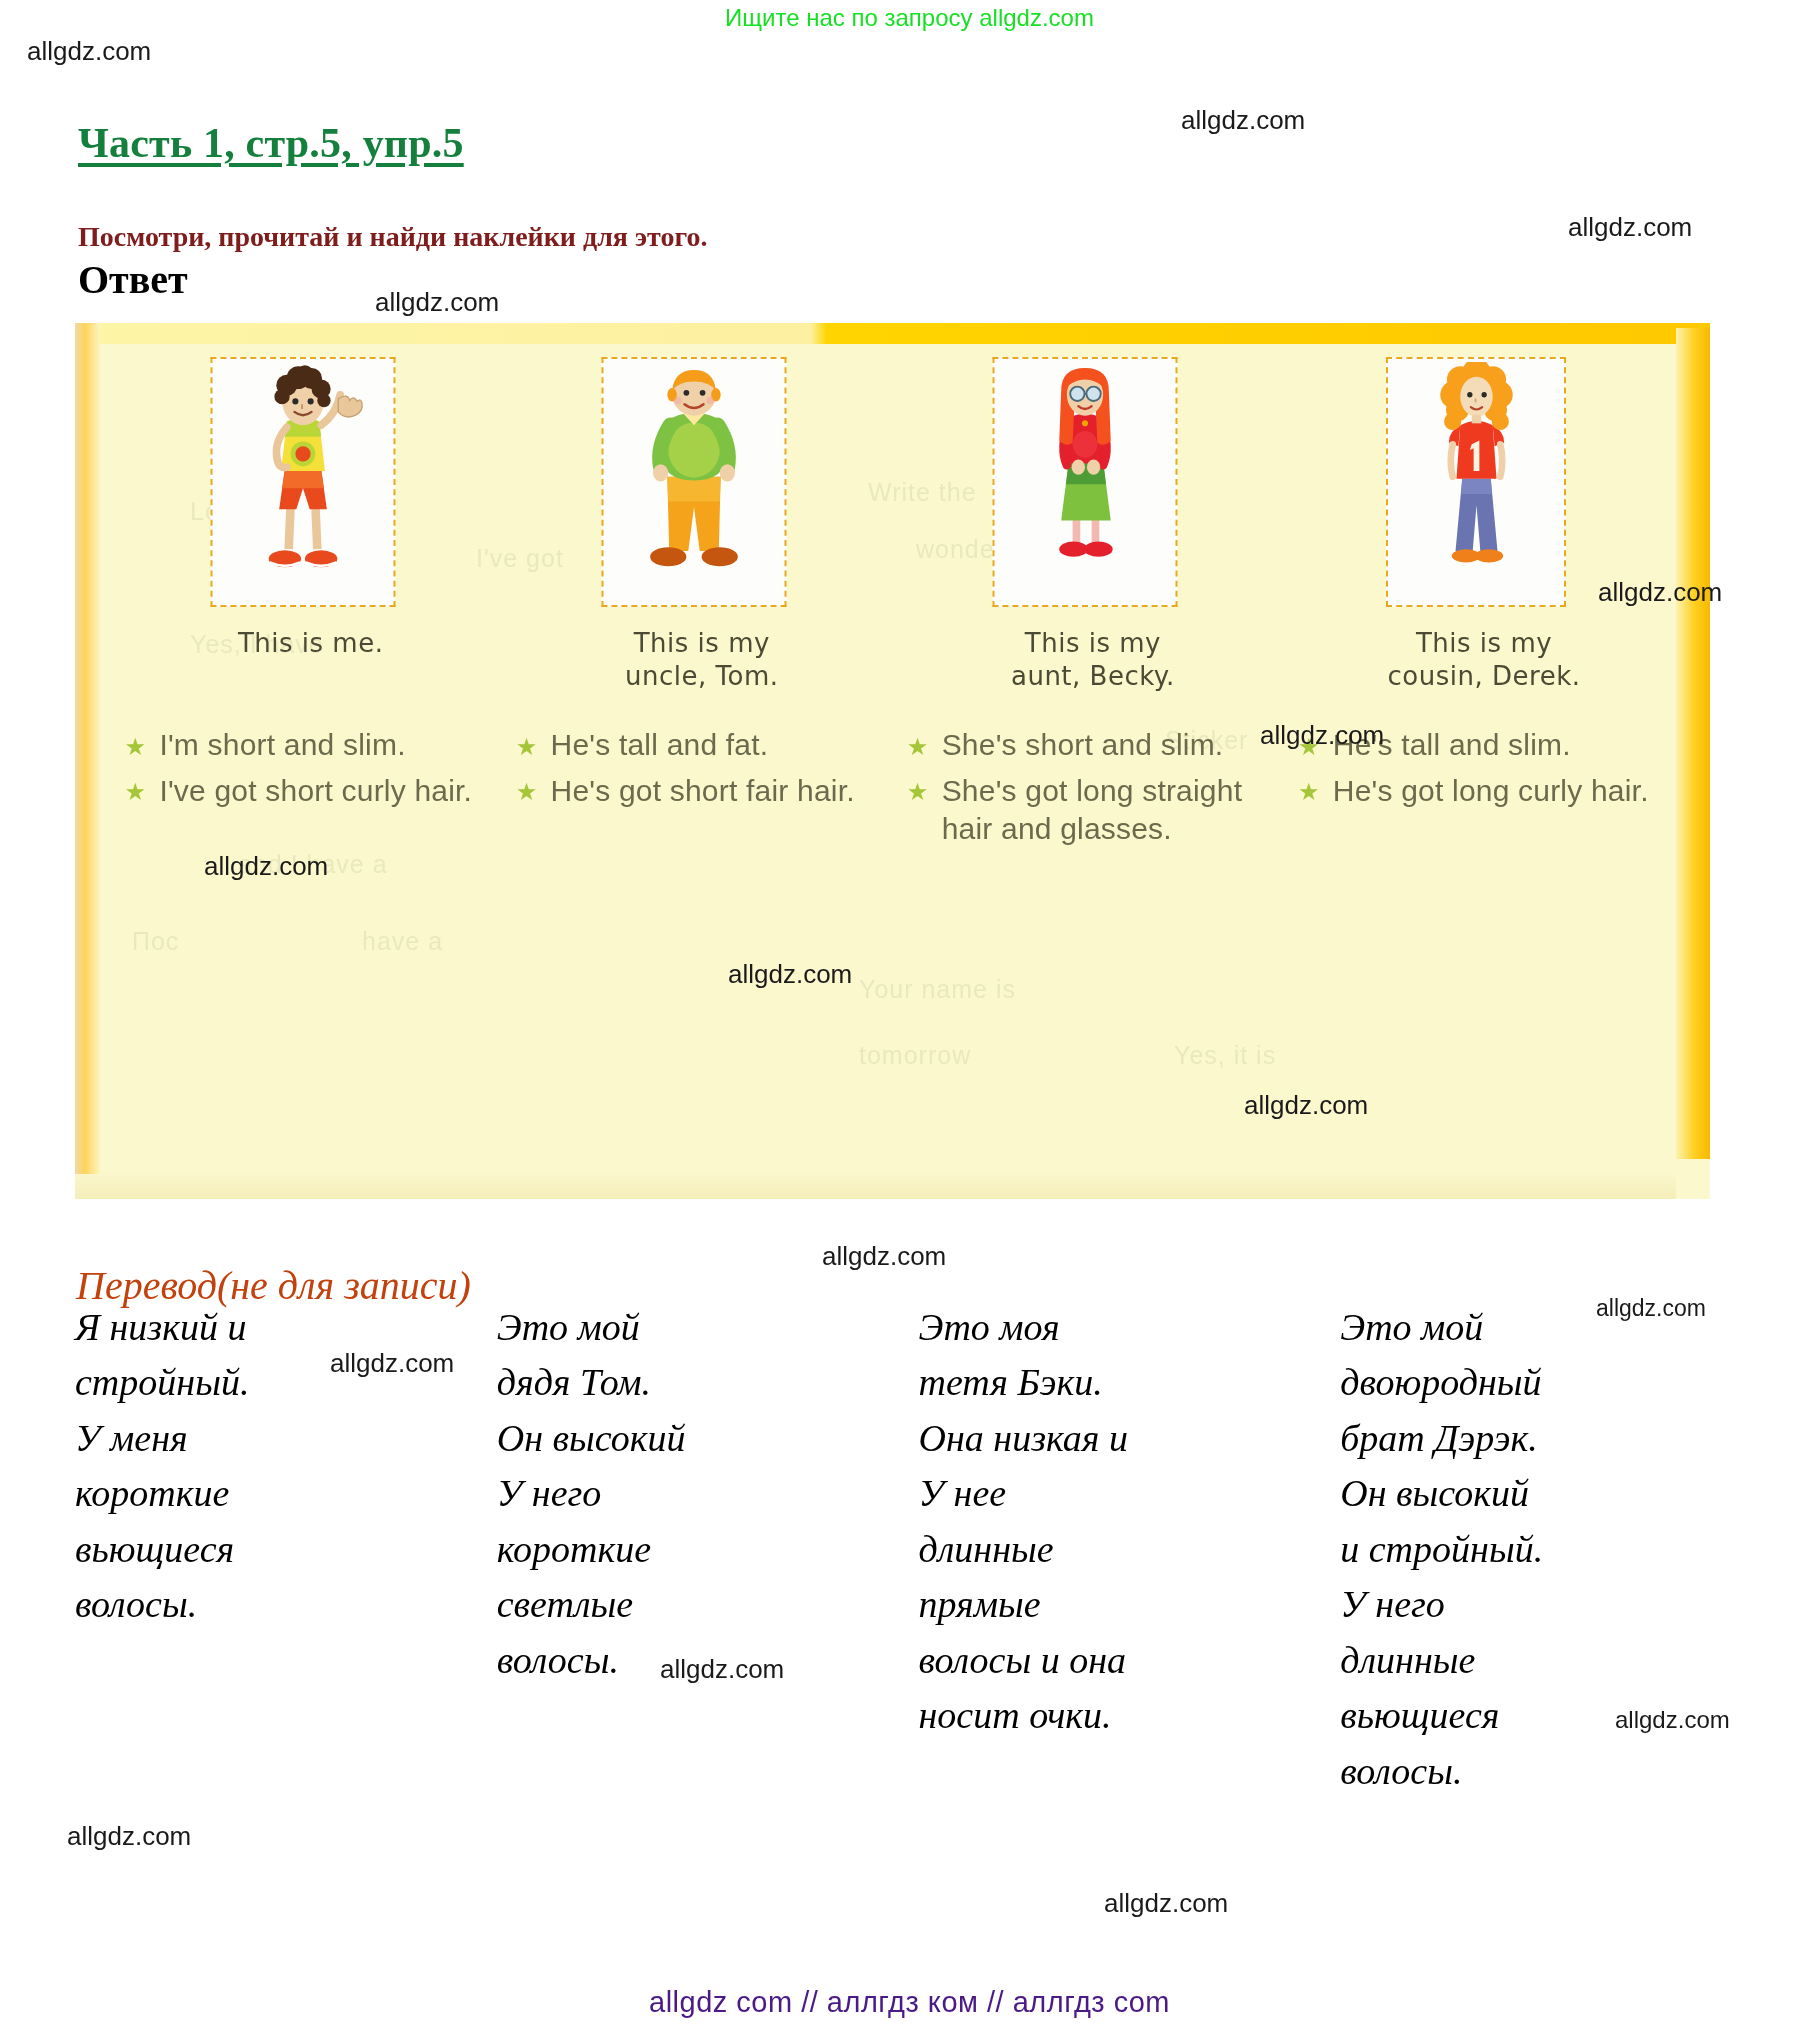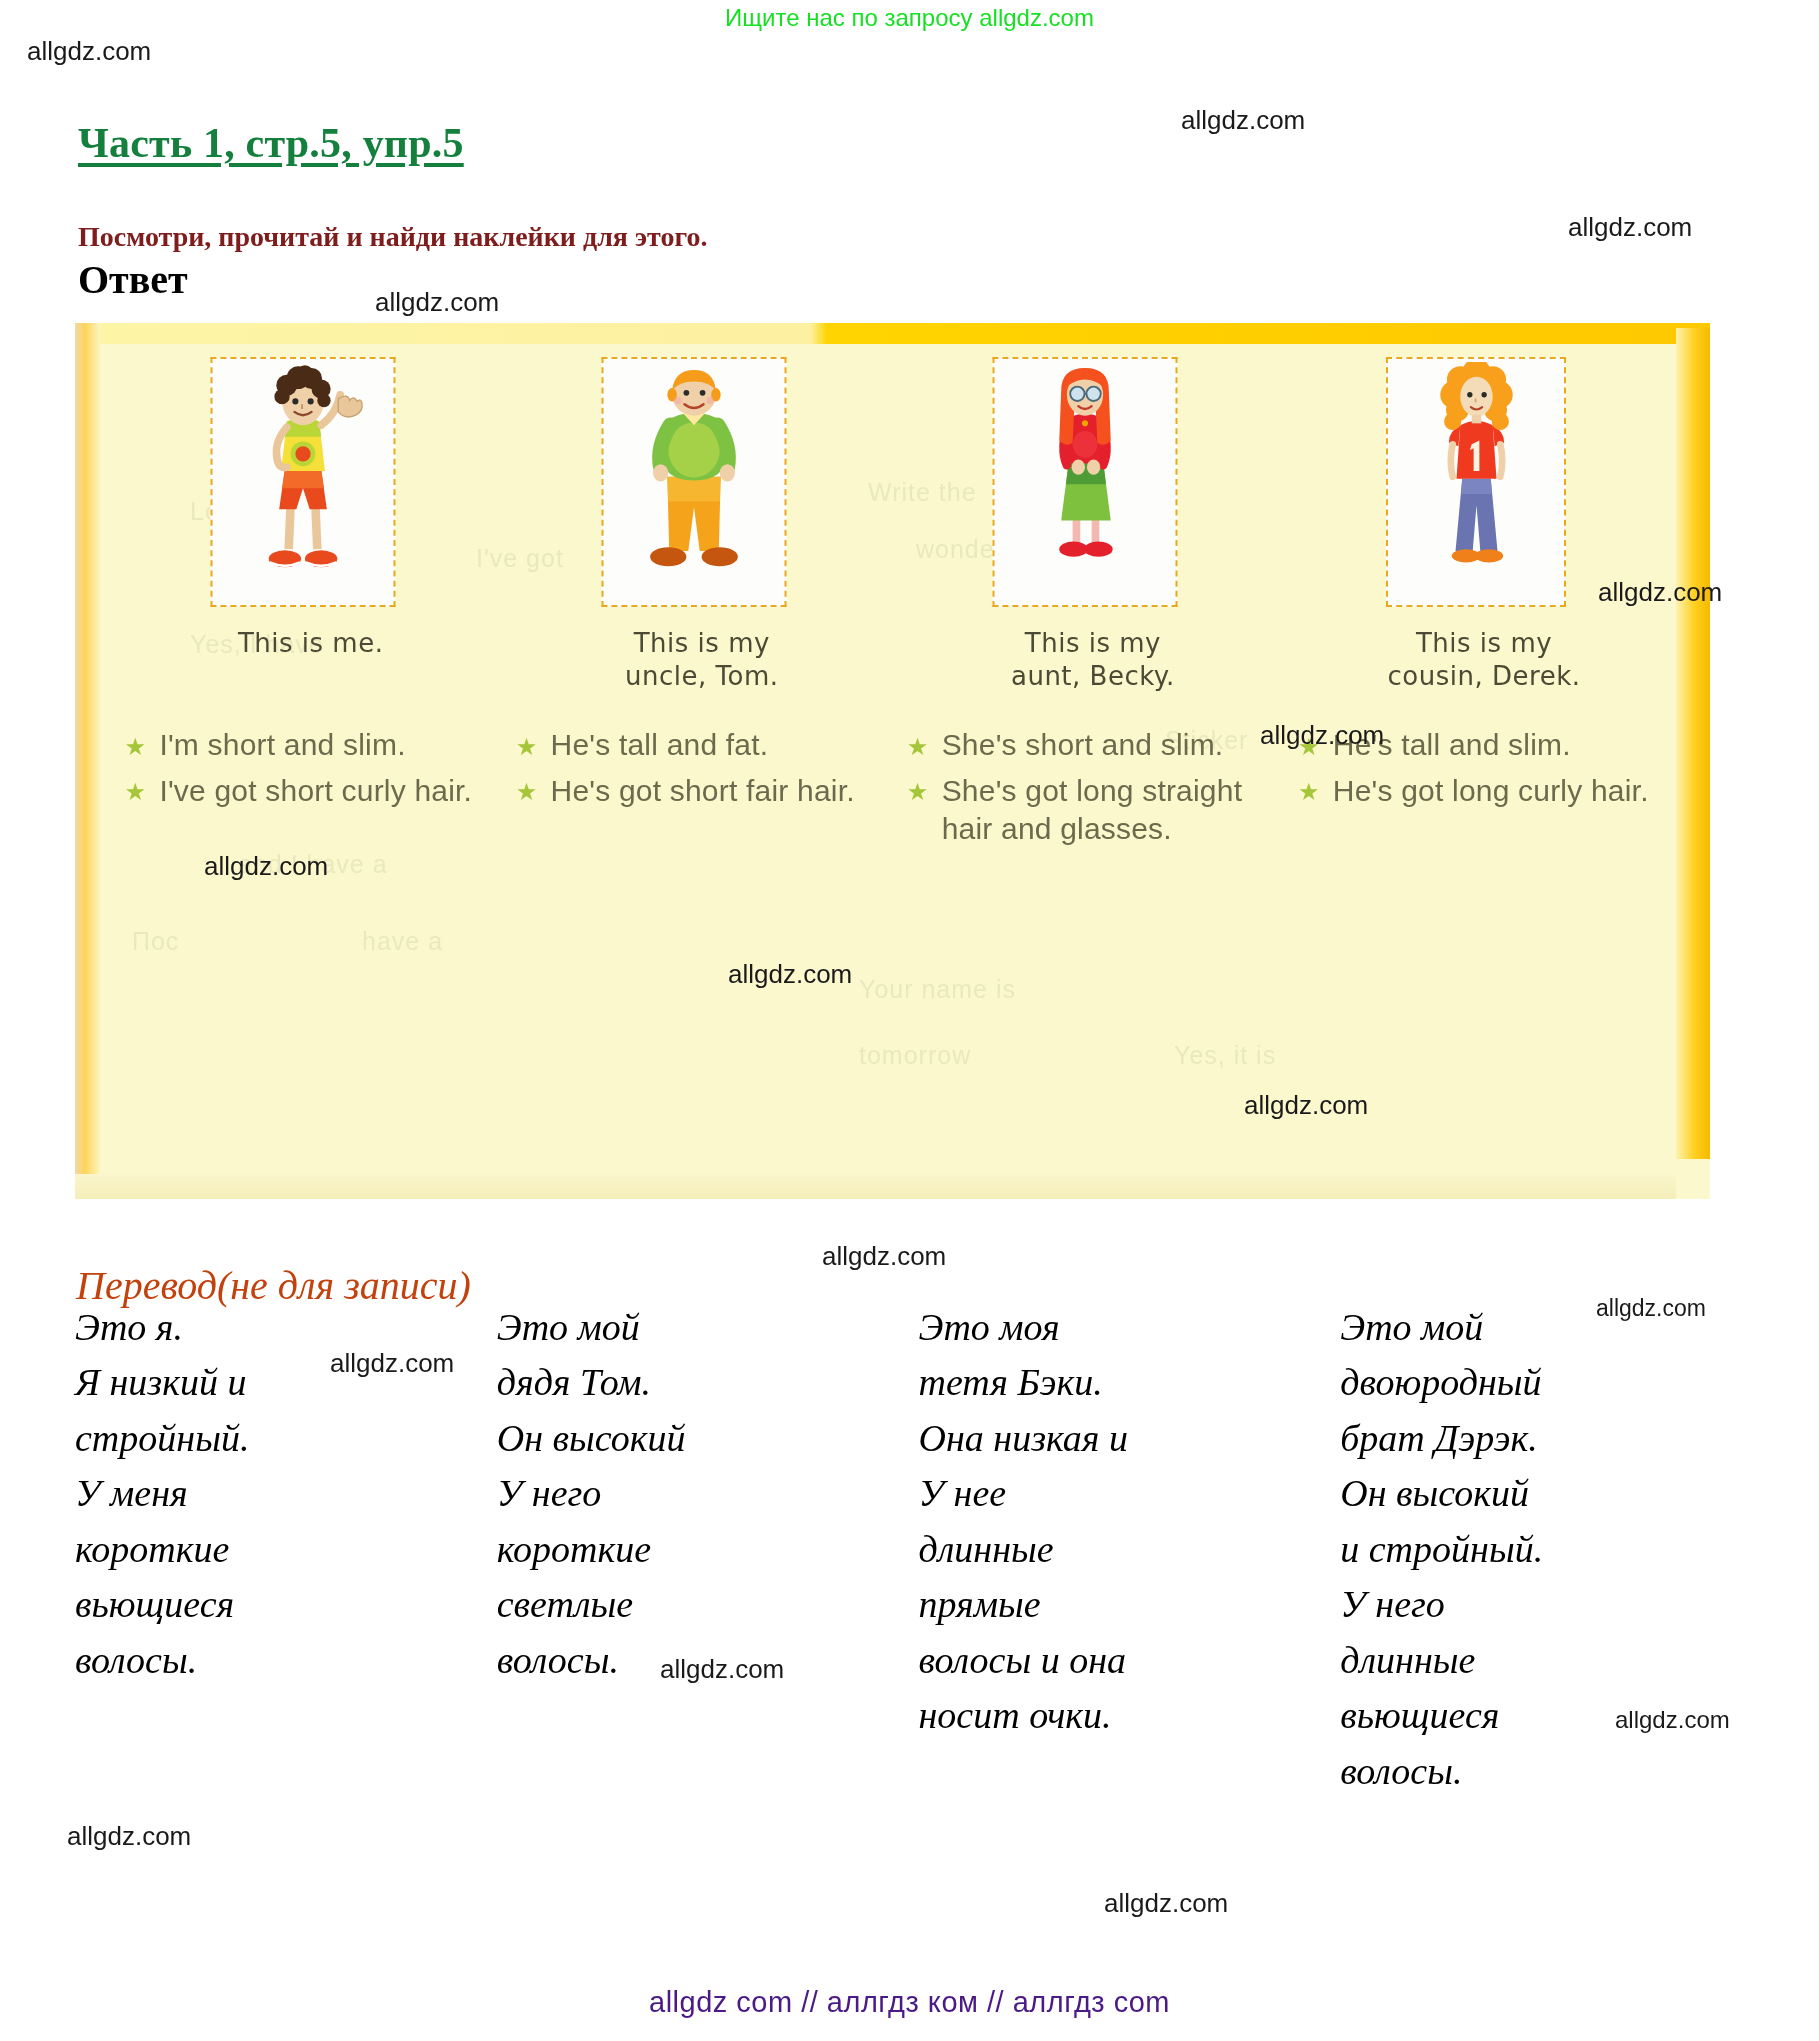--- a/index.html
+++ b/index.html
@@ -453,21 +453,20 @@
         </div>
       </div>
     </div>
 
   </div>
 </div>
 
 <div class="translation-heading">Перевод(не для записи)</div>
 <div class="tcols" id="translation-columns">
     <div class="tcol">
-      <div class="tline">Это я.</div>
       <div class="tline">Я низкий и</div>
       <div class="tline">стройный.</div>
       <div class="tline">У меня</div>
       <div class="tline">короткие</div>
       <div class="tline">вьющиеся</div>
       <div class="tline">волосы.</div>
     </div>
     <div class="tcol">
       <div class="tline">Это мой</div>
       <div class="tline">дядя Том.</div>

